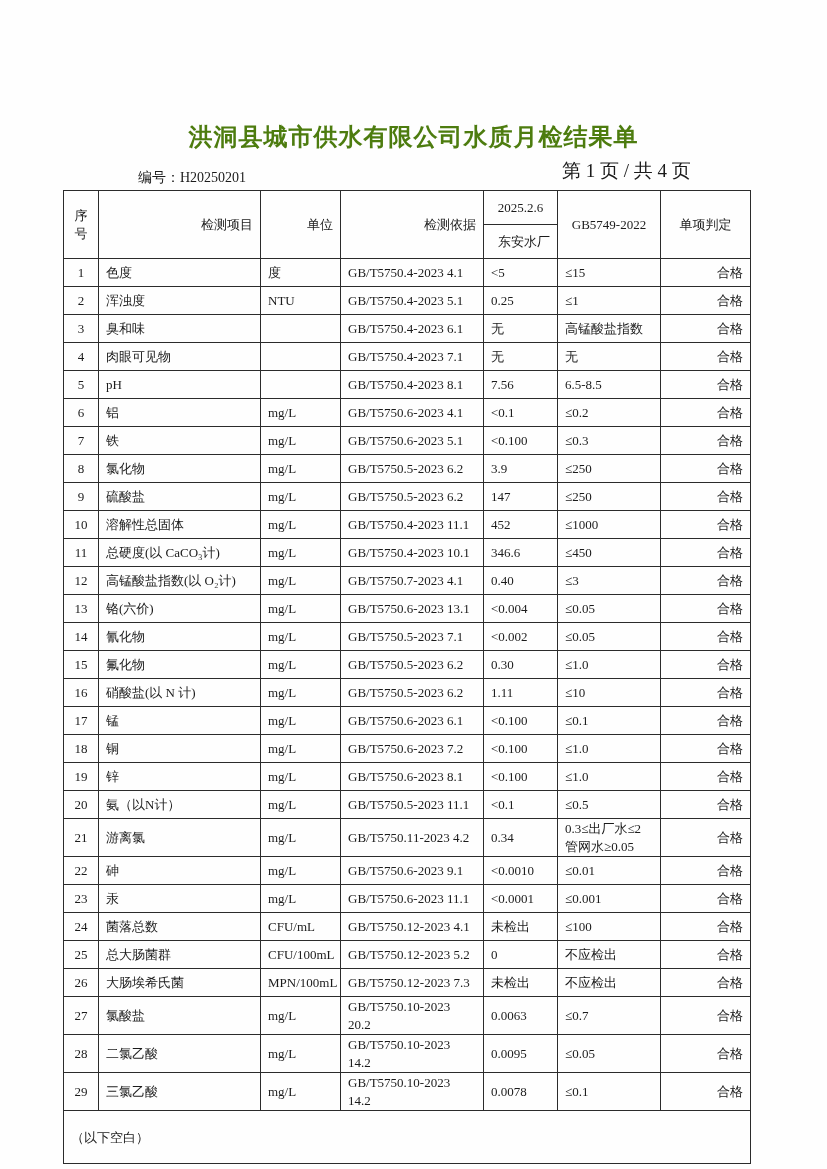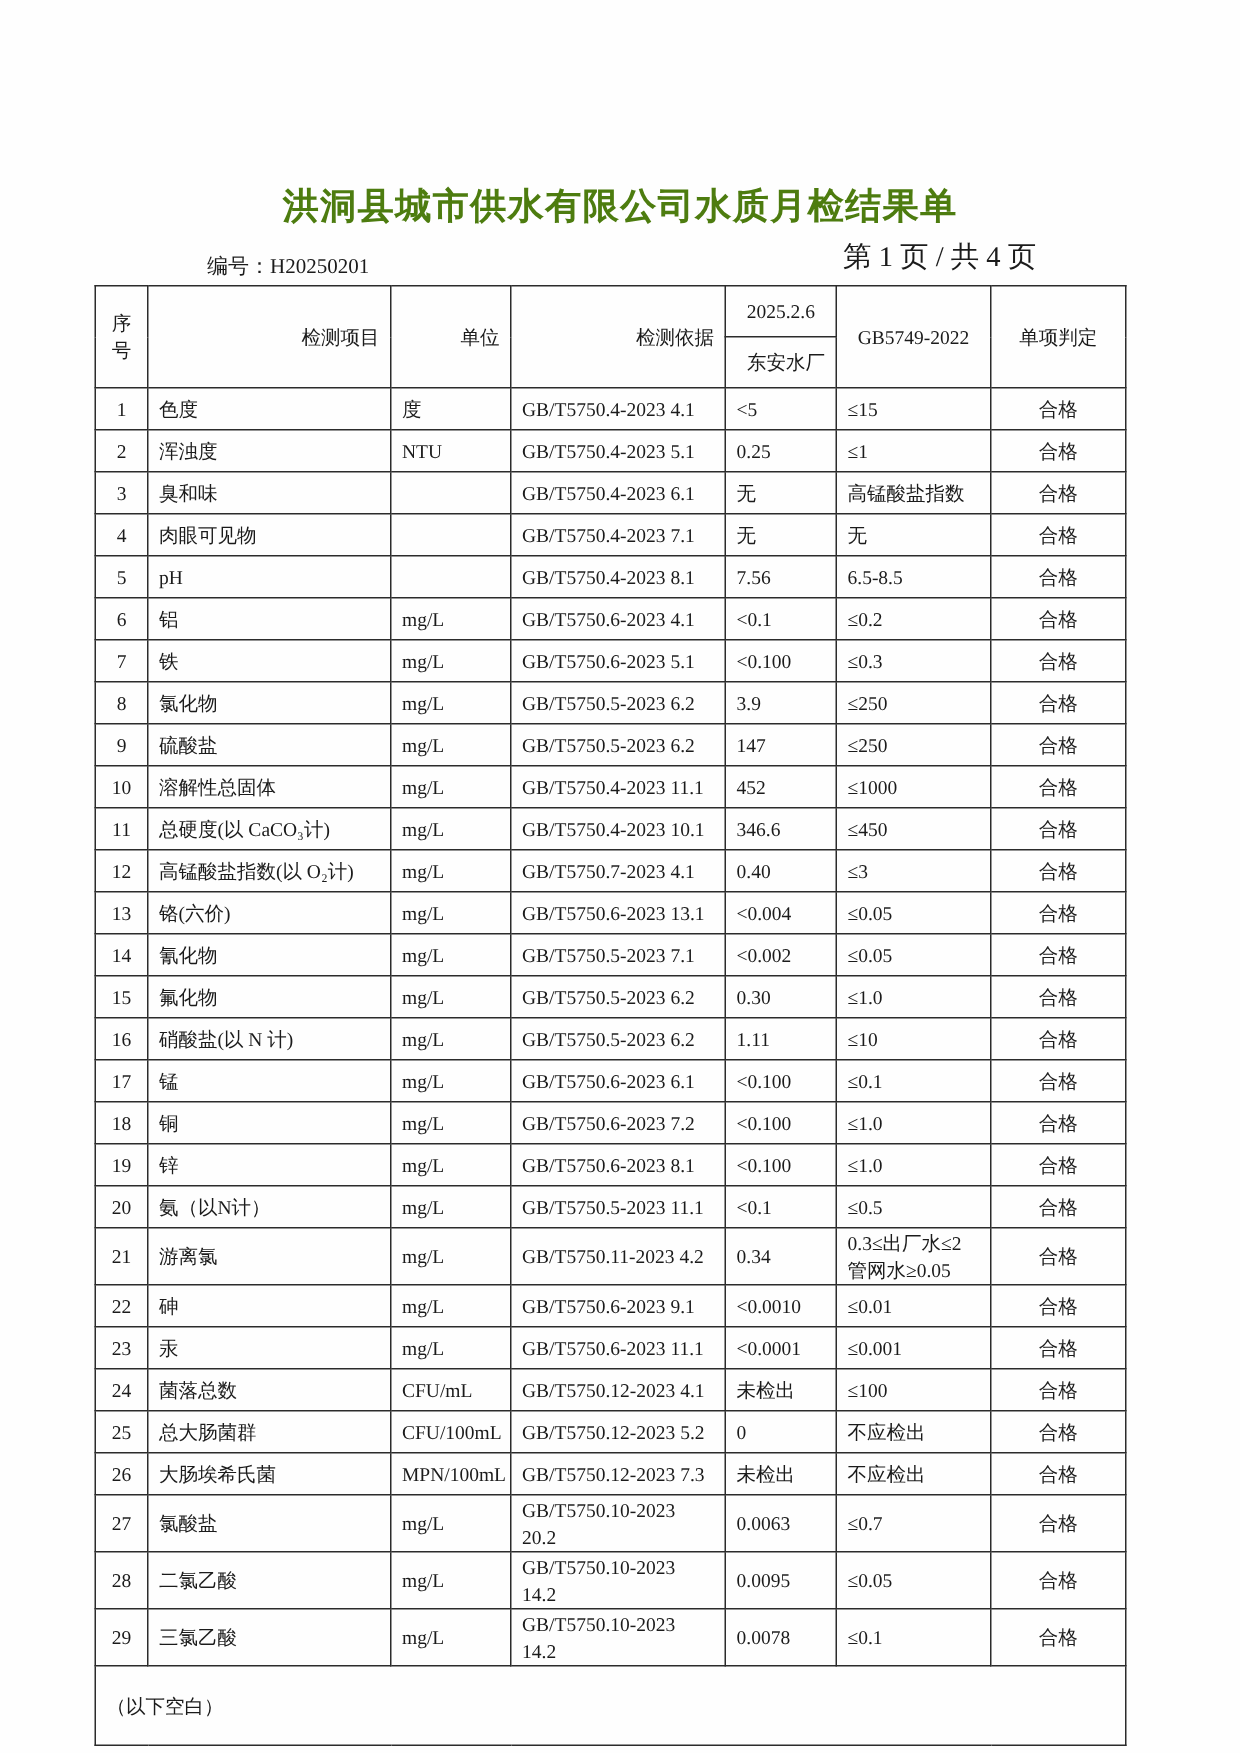--- a/index.html
+++ b/index.html
@@ -64,21 +64,21 @@
   thead th.c { text-align: center; }
   thead th.l { text-align: right; }
   tbody td { height: 25px; }
   .col-no       { text-align: center; padding: 1px 2px; }
   .col-item     { text-align: left; }
   .col-unit     { text-align: left; }
   .col-method   { text-align: left; padding-left: 9px; }
   .col-result   { text-align: left; }
   .col-result.center { text-align: left; }
   .col-standard { text-align: left; white-space: pre-line; }
-  .col-judge    { text-align: center; }
+  .col-judge    { text-align: right; }
   tfoot td {
     height: 50px;
     vertical-align: top;
     text-align: left;
     padding: 5px 10px;
     font-size: 13px;
   }
 </style>
 </head>
 <body>

